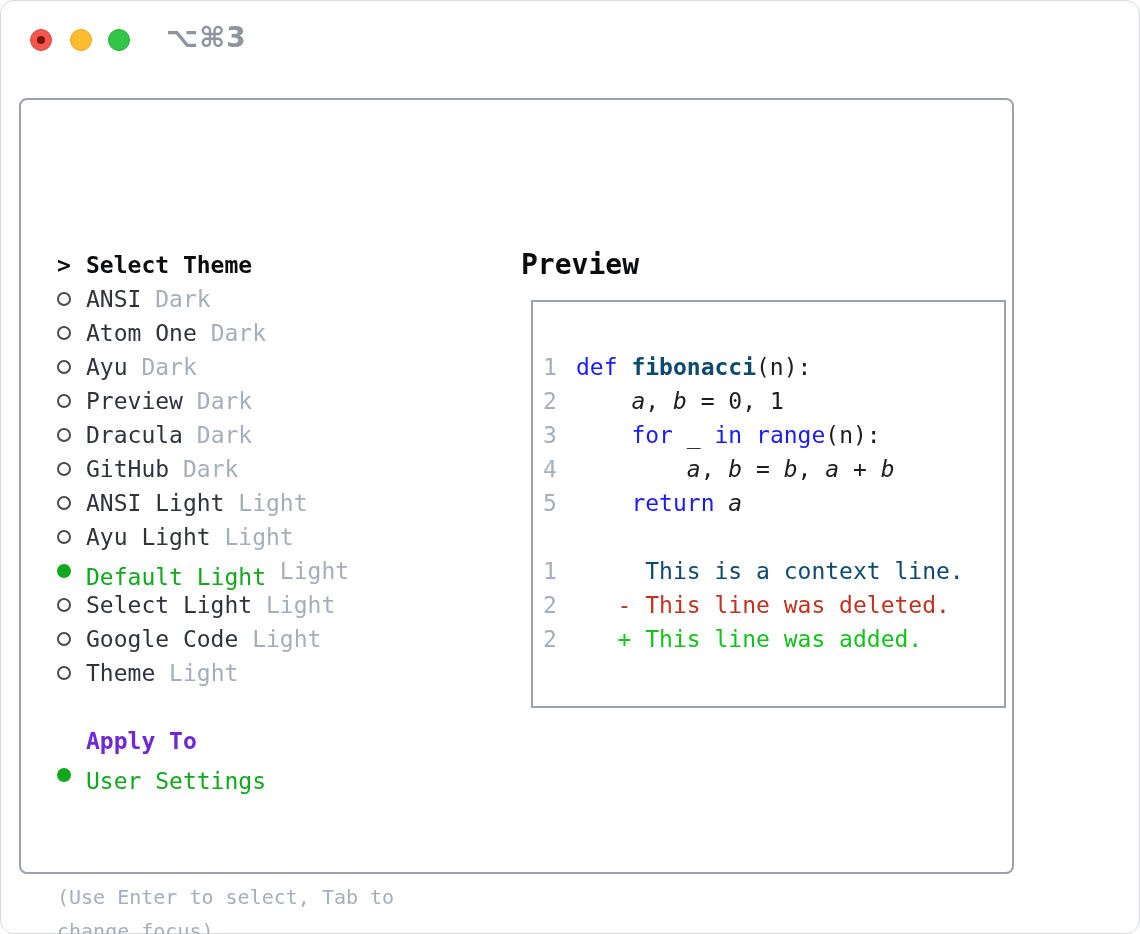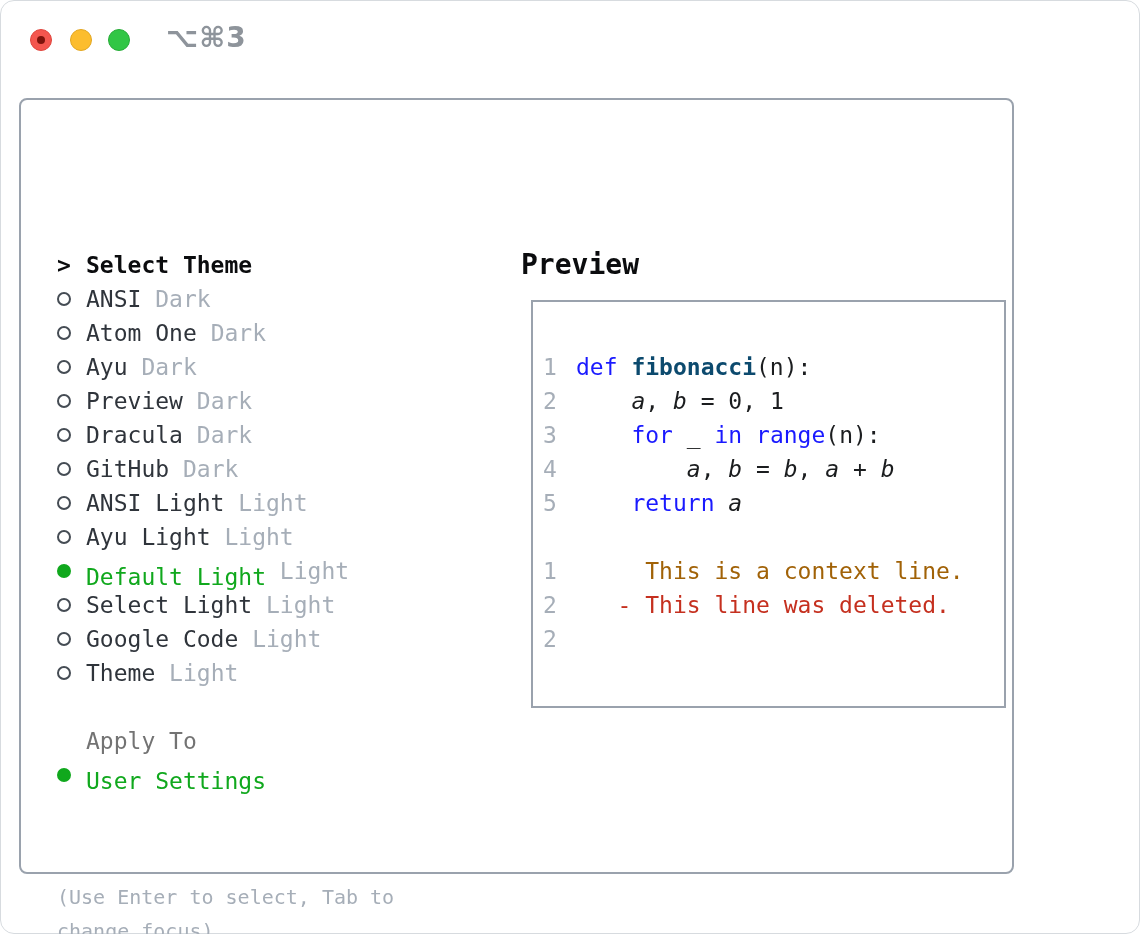--- a/index.html
+++ b/index.html
@@ -19,33 +19,33 @@
   .row{display:flex;align-items:center;height:34px;font-size:23px;color:#2f343b;white-space:pre;}
   .marker{width:29px;display:flex;align-items:center;flex:none;}
   .radio{width:14px;height:14px;border:2px solid #454c54;border-radius:50%;box-sizing:border-box;}
   .radio.sel{background:#10a81d;border-color:#10a81d;}
   .hdr{font-weight:bold;color:#0b0c0e;}
   .caret{font-weight:bold;color:#0b0c0e;}
   .sel-text{color:#10a81d;margin-top:12px;}
   .variant{color:#a6aeb8;margin-left:1ch;}
   .theme-list{position:absolute;left:36px;top:148px;}
   .apply-list{position:absolute;left:36px;top:624px;}
-  .apply-hdr{color:#737373;}
+  .apply-hdr{color:#6d28d9;font-weight:bold;}
   .hint{position:absolute;left:36px;top:780px;width:400px;font-size:20px;line-height:34px;color:#a6aeb8;}
   
   .preview-h{position:absolute;left:500px;top:148px;height:34px;line-height:34px;font-size:28px;font-weight:bold;color:#0b0c0e;}
   .pbox{position:absolute;left:510px;top:200px;width:475px;height:408px;border:2px solid #9aa2ad;box-sizing:border-box;padding:48px 0 0 10px;overflow:hidden;}
   .cline{display:flex;height:34px;line-height:34px;font-size:23px;}
   .lnum{width:33px;flex:none;color:#a6aeb8;}
   .ccode{white-space:pre;color:#1b1d1f;}
   .tok.kw{color:#1a1aff;}
   .tok.fn{color:#0c4a6e;font-weight:bold;}
   .tok.vr{font-style:italic;color:#1b1d1f;}
   .tok.pl{color:#1b1d1f;}
-  .tok.ctx{color:#a16207;}
+  .tok.ctx{color:#0c4a6e;}
   .tok.del{color:#c5301f;text-align:center;}
   .tok.add{color:#13c31c;}
 </style>
 </head>
 <body>
 
 <div class="window">
 
   <span class="light light-close">
       <span class="light-dot"></span>
@@ -118,17 +118,18 @@
         <div class="cline">
           <span class="lnum">1</span>
           <span class="ccode"><span class="tok ctx">     This is a context line.</span></span>
         </div>
         <div class="cline">
           <span class="lnum">2</span>
           <span class="ccode"><span class="tok del">   - This line was deleted.</span></span>
         </div>
         <div class="cline">
           <span class="lnum">2</span>
+          <span class="ccode"><span class="tok add">   + This line was added.</span></span>
         </div>
       </div>
 
   </div>
 </div>
 
 </body></html>

